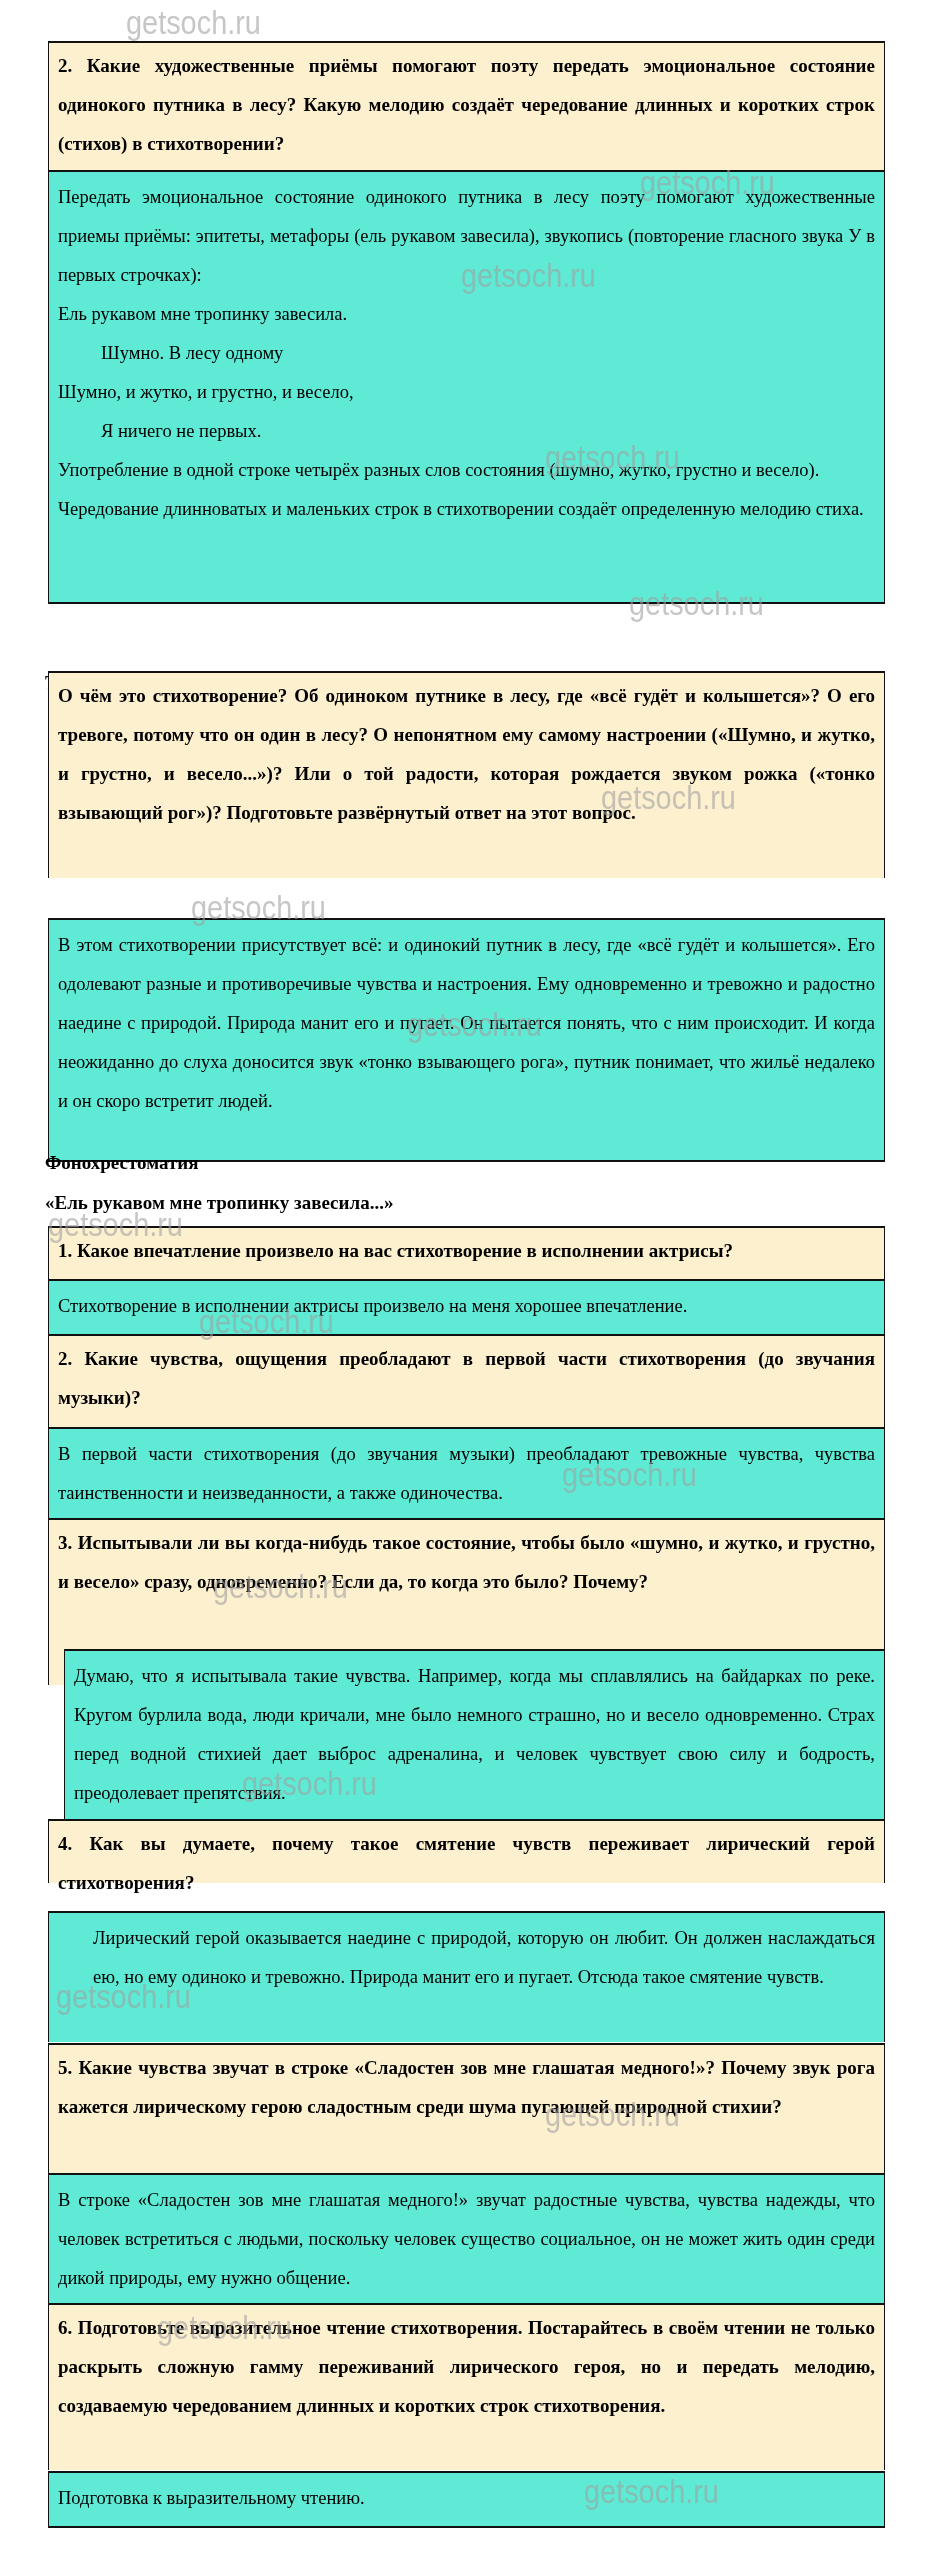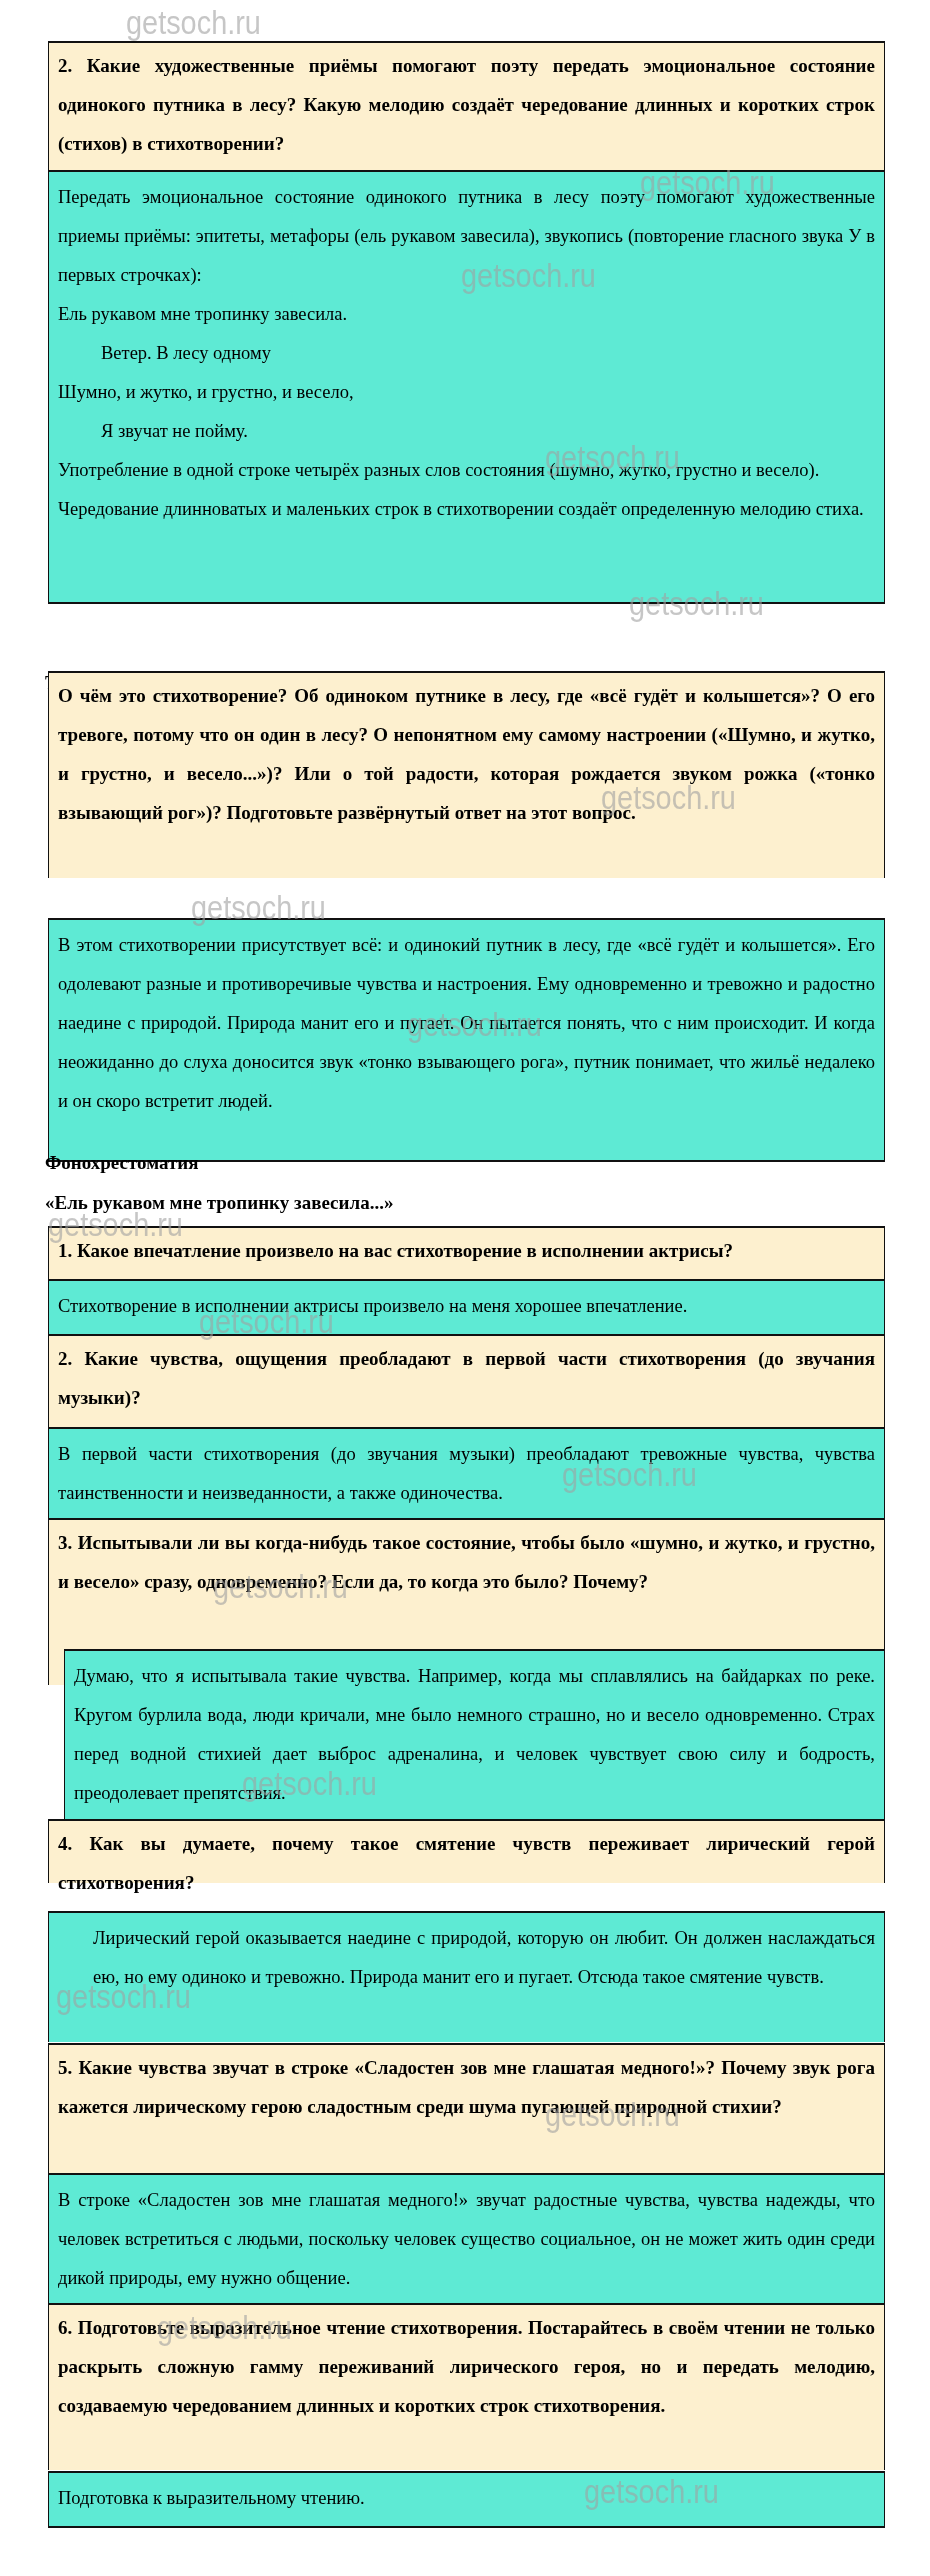--- a/index.html
+++ b/index.html
@@ -71,23 +71,23 @@
 <div class="page">
 
   <div class="block" style="top:41px;height:563px;">
     <div class="cell q" style="top:0;height:129px;">
       <p class="qtext">2. Какие художественные приёмы помогают поэту передать эмоциональное состояние одинокого путника в лесу? Какую мелодию создаёт чередование длинных и коротких строк (стихов) в стихотворении?</p>
     </div>
     <div class="cell a last" style="top:129px;height:434px;">
       <div class="atext" id="s1-answer">
         <p>Передать эмоциональное состояние одинокого путника в лесу поэту помогают художественные приемы приёмы: эпитеты, метафоры (ель рукавом завесила), звукопись (повторение гласного звука У в первых строчках):</p>
         <p>Ель рукавом мне тропинку завесила.</p>
-        <p class="indent">Ветер. В лесу одному</p>
+        <p class="indent">Шумно. В лесу одному</p>
         <p>Шумно, и жутко, и грустно, и весело,</p>
-        <p class="indent">Я звучат не пойму.</p>
+        <p class="indent">Я ничего не первых.</p>
         <p>Употребление в одной строке четырёх разных слов состояния (шумно, жутко, грустно и весело).</p>
         <p>Чередование длинноватых и маленьких строк в стихотворении создаёт определенную мелодию стиха.</p>
       </div>
     </div>
   </div>
 
   <div class="heading" style="top:672px;">Творческое задание</div>
   <div class="block" style="top:671px;height:450px;">
     <div class="cell q" style="top:0;height:207px;">
       <p class="qtext">О чём это стихотворение? Об одиноком путнике в лесу, где «всё гудёт и колышется»? О его тревоге, потому что он один в лесу? О непонятном ему самому настроении («Шумно, и жутко, и грустно, и весело...»)? Или о той радости, которая рождается звуком рожка («тонко взывающий рог»)? Подготовьте развёрнутый ответ на этот вопрос.</p>

